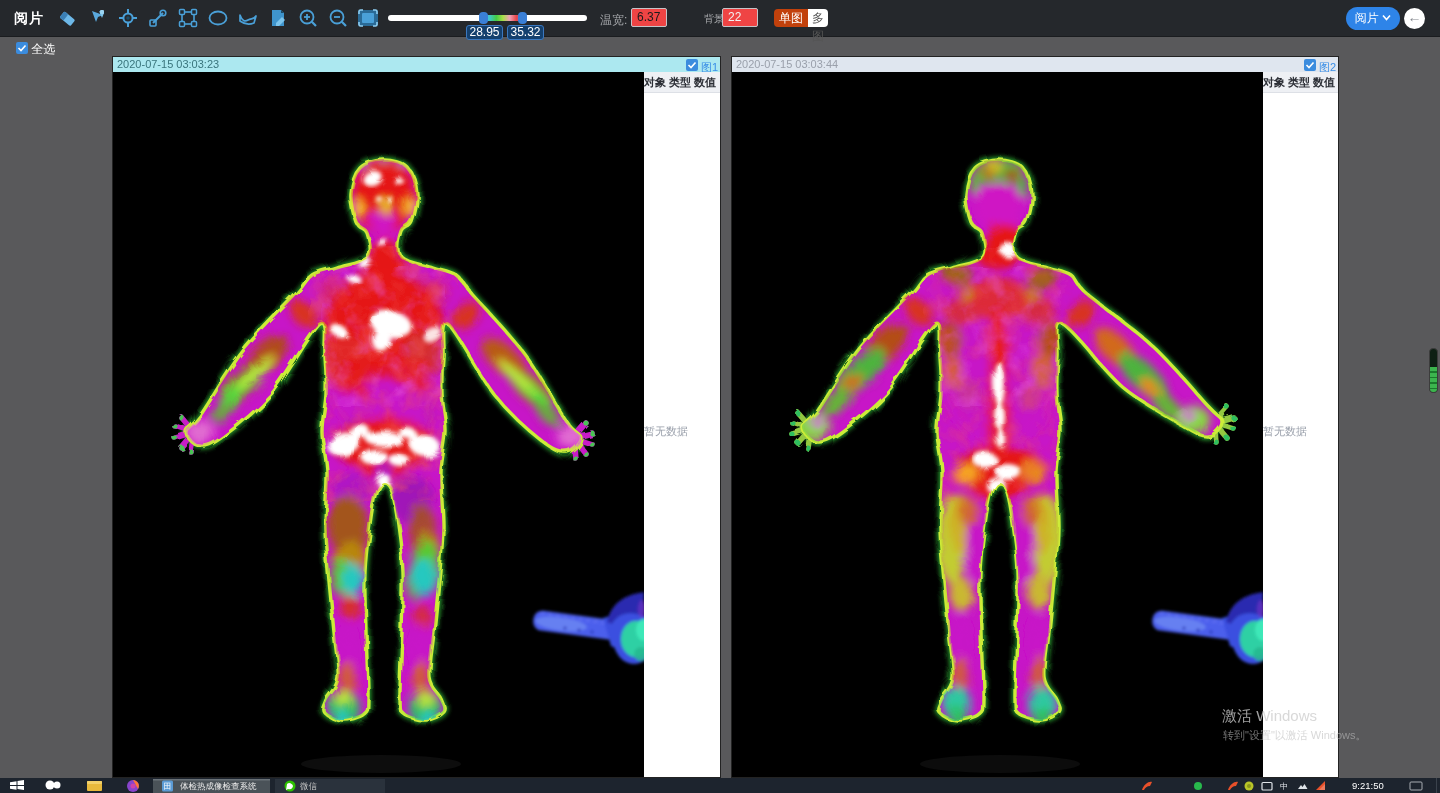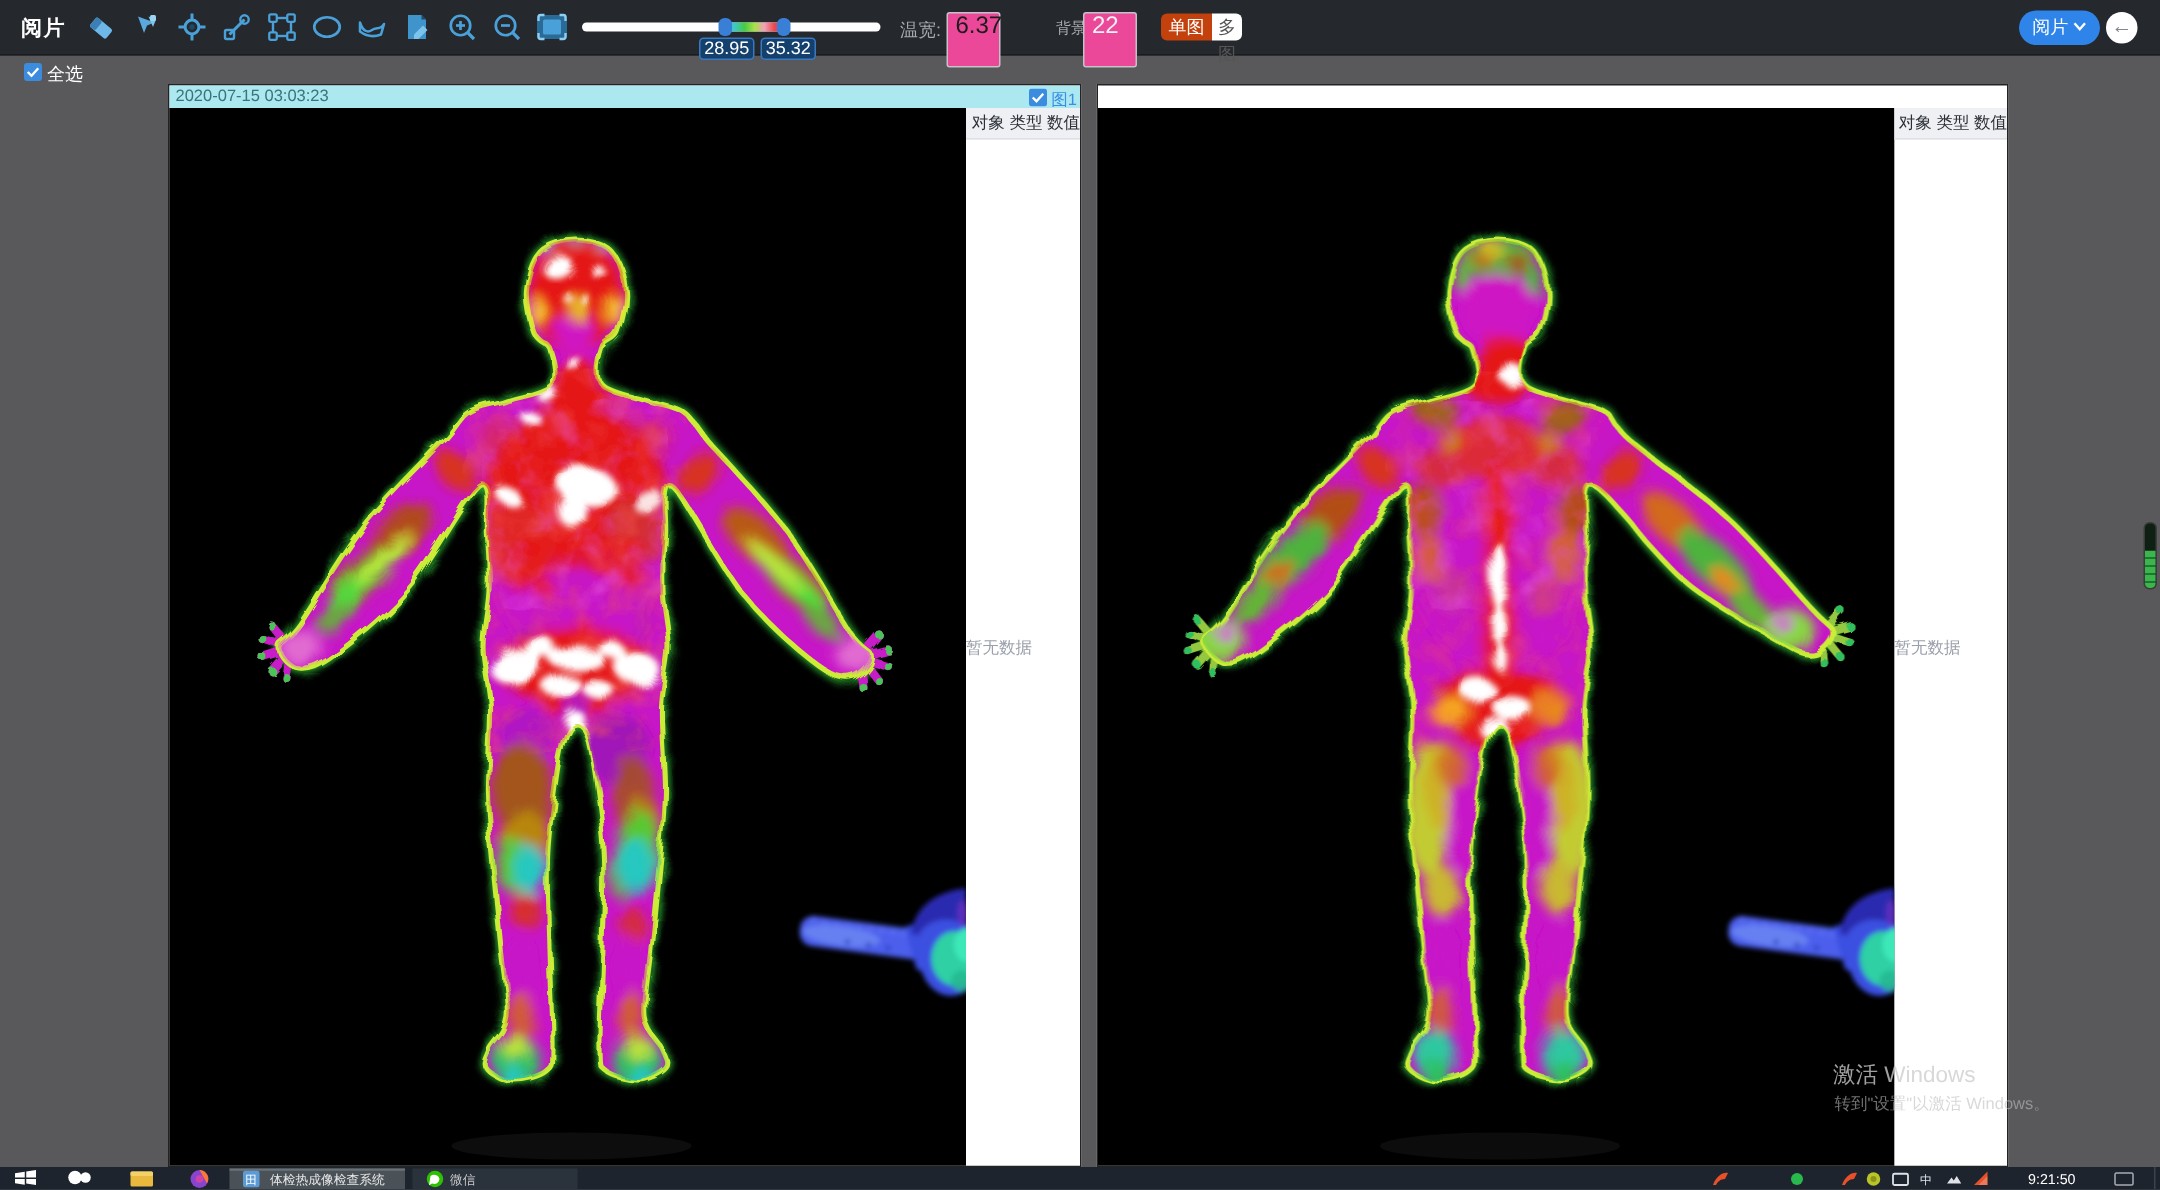--- a/index.html
+++ b/index.html
@@ -2,31 +2,31 @@
 <html><head><meta charset="utf-8"><style>
 *{margin:0;padding:0;box-sizing:border-box}
 html,body{width:1440px;height:793px;overflow:hidden;background:#59595b;font-family:"Liberation Sans",sans-serif}
 #toolbar{position:absolute;left:0;top:0;width:1440px;height:37px;background:#25282c;border-bottom:1px solid #1a1c1f}
 .tlabel{position:absolute;left:14px;top:10px;color:#fff;font-size:14px;font-weight:bold;letter-spacing:1px}
 #track{position:absolute;left:388px;top:15px;width:199px;height:6px;border-radius:3px;background:#fff}
 #range{position:absolute;left:95px;top:0;width:40px;height:6px;background:linear-gradient(90deg,#58b0e8,#3ec8c8,#44cc44,#a8e048,#f0a0b8,#e84848,#a050d0)}
 .handle{position:absolute;top:-3px;width:9px;height:12px;background:#3a7fd6;border-radius:4px}
 .vbox{position:absolute;top:25px;height:15px;background:#14406e;border:1px solid #3a78c0;border-radius:3px;color:#fff;font-size:12px;line-height:13px;text-align:center}
 .glabel{position:absolute;top:12px;color:#a8aaad;font-size:12px}
-.gbox{position:absolute;top:8px;height:37px;background:#ec4899;border:1px solid #c4c4c8;border-radius:2px;font-size:16px;line-height:17px;padding-left:5px}
+.gbox{position:absolute;top:8px;height:19px;background:#ef4444;border:1px solid #c4c4c8;border-radius:2px;font-size:12px;line-height:17px;padding-left:5px}
 .tgl{position:absolute;top:9px;height:18px;font-size:12px;line-height:18px;text-align:center}
 #pill{position:absolute;left:1346px;top:7px;width:54px;height:23px;border-radius:12px;background:#2e84e8;color:#fff;font-size:12px;line-height:23px;text-align:center}
 #backbtn{position:absolute;left:1404px;top:8px;width:21px;height:21px;border-radius:50%;background:#fff;color:#84878d;font-size:14px;line-height:19px;text-align:center}
 .cb{display:inline-block;vertical-align:middle}
 #selall{position:absolute;left:16px;top:41px;color:#fff;font-size:12px}
 .panel{position:absolute;top:56px;height:722px;background:#fff;border:1px solid #232323}
 .phead{height:15px;font-size:11px;line-height:15px;padding-left:4px;position:relative}
 .pbody{position:absolute;left:0;top:15px;bottom:0;display:flex}
 .side{flex:1;background:#fff;position:relative}
-.sidehead{height:21px;background:#eef0f4;border-bottom:1px solid #dde0e6;color:#2c2f36;font-size:11px;font-weight:normal;text-align:right;line-height:21px}
+.sidehead{height:21px;background:#eef0f4;border-bottom:1px solid #dde0e6;color:#2c2f36;font-size:11px;font-weight:bold;text-align:left;line-height:21px}
 .nodata{position:absolute;left:0;top:352px;width:100%;text-align:left;color:#9aa0ab;font-size:11px}
 .pcheck{position:absolute;right:2px;top:2px;font-size:11px}
 #wmark{position:absolute;left:1222px;top:707px;color:rgba(205,205,205,0.78);font-size:15px}
 #wmark2{position:absolute;left:1223px;top:728px;color:rgba(190,190,190,0.6);font-size:11px}
 #battery{position:absolute;left:1429px;top:348px;width:9px;height:45px;border-radius:4px;background:#0e2014;border:1px solid #3c3c3c;overflow:hidden}
 #taskbar{position:absolute;left:0;top:778px;width:1440px;height:15px;background:#1d242e}
 </style></head><body>
 <div id="toolbar">
 <div class="tlabel">阅片</div>
 
@@ -312,20 +312,25 @@
 <ellipse cx="268" cy="692" rx="80" ry="9" fill="#0d0d0d"></ellipse>
 </svg></div>
    <div class="side">
         <div class="sidehead">对象 类型 数值</div>
         <div class="nodata">暂无数据</div>
       </div>
  </div>
 </div>
 
 <div class="panel" style="left:731px;width:608px">
+ <div class="phead" style="background:#dfe6ef;color:#9aa0ab">2020-07-15 03:03:44
+   <span class="pcheck" style="color:#3a8ee6"><span class="cb"><svg width="12" height="12" viewBox="0 0 12 12">
+            <rect width="12" height="12" rx="2" fill="#3b8cde"></rect>
+            <path d="M2.5,6 L5,8.5 L9.5,3.5" stroke="#fff" stroke-width="1.6" fill="none"></path>
+          </svg></span> <span style="vertical-align:middle">图2</span></span></div>
  <div class="pbody" style="width:606px">
    <div style="width:531px;height:705px;background:#000"><svg width="531" height="705" viewBox="0 0 531 705">
 <rect width="531" height="705" fill="#000"></rect>
 <g filter="url(#disp)">
             <path d="M267.0,88.0C275.0,88.0 285.5,90.3 291.0,96.0C296.5,101.7 299.3,113.0 300.0,122.0C300.7,131.0 297.5,143.7 295.0,150.0C292.5,156.3 286.8,154.3 285.0,160.0C283.2,165.7 279.0,178.2 284.0,184.0C289.0,189.8 305.8,191.8 315.0,195.0C324.2,198.2 332.3,198.5 339.0,203.0C345.7,207.5 341.4,210.2 355.0,222.0C368.6,233.8 400.3,255.3 420.5,274.0C440.7,292.7 464.4,321.3 476.0,334.0C487.6,346.7 490.0,345.0 490.0,350.0C490.0,355.0 482.3,363.3 476.0,364.0C469.7,364.7 466.2,362.2 452.0,354.0C437.8,345.8 410.7,332.0 390.5,315.0C370.3,298.0 341.8,257.0 331.0,252.0C320.2,247.0 327.0,273.3 326.0,285.0C325.0,296.7 324.5,309.5 325.0,322.0C325.5,334.5 329.2,347.0 329.0,360.0C328.8,373.0 324.5,384.2 324.0,400.0C323.5,415.8 326.2,438.7 326.0,455.0C325.8,471.3 324.5,480.5 323.0,498.0C321.5,515.5 318.7,542.0 317.0,560.0C315.3,578.0 311.7,594.7 313.0,606.0C314.3,617.3 322.7,622.3 325.0,628.0C327.3,633.7 329.7,636.7 327.0,640.0C324.3,643.3 315.7,647.7 309.0,648.0C302.3,648.3 291.3,645.7 287.0,642.0C282.7,638.3 283.3,639.7 283.0,626.0C282.7,612.3 284.5,581.0 285.0,560.0C285.5,539.0 286.7,518.0 286.0,500.0C285.3,482.0 282.8,465.3 281.0,452.0C279.2,438.7 277.3,427.0 275.0,420.0C272.7,413.0 269.7,410.0 267.0,410.0C264.3,410.0 261.3,413.0 259.0,420.0C256.7,427.0 254.8,438.7 253.0,452.0C251.2,465.3 248.7,482.0 248.0,500.0C247.3,518.0 248.5,539.0 249.0,560.0C249.5,581.0 251.3,612.3 251.0,626.0C250.7,639.7 251.3,638.3 247.0,642.0C242.7,645.7 231.7,648.3 225.0,648.0C218.3,647.7 209.7,643.3 207.0,640.0C204.3,636.7 206.7,633.7 209.0,628.0C211.3,622.3 219.7,617.3 221.0,606.0C222.3,594.7 218.7,578.0 217.0,560.0C215.3,542.0 212.5,515.5 211.0,498.0C209.5,480.5 208.2,471.3 208.0,455.0C207.8,438.7 210.5,415.8 210.0,400.0C209.5,384.2 205.2,373.0 205.0,360.0C204.8,347.0 208.5,334.5 209.0,322.0C209.5,309.5 209.0,296.7 208.0,285.0C207.0,273.3 211.5,246.5 203.0,252.0C194.5,257.5 172.7,300.0 157.0,318.0C141.3,336.0 121.0,351.3 109.0,360.0C97.0,368.7 91.3,370.7 85.0,370.0C78.7,369.3 71.0,361.0 71.0,356.0C71.0,351.0 75.7,353.2 85.0,340.0C94.3,326.8 111.3,296.7 127.0,277.0C142.7,257.3 167.7,234.3 179.0,222.0C190.3,209.7 188.3,207.5 195.0,203.0C201.7,198.5 209.8,198.2 219.0,195.0C228.2,191.8 245.0,189.8 250.0,184.0C255.0,178.2 250.8,165.7 249.0,160.0C247.2,154.3 241.5,156.3 239.0,150.0C236.5,143.7 233.3,131.0 234.0,122.0C234.7,113.0 237.5,101.7 243.0,96.0C248.5,90.3 259.0,88.0 267.0,88.0Z" fill="none" stroke="#35c93c" stroke-width="6" filter="url(#b3)" opacity="0.85"></path>
             <line x1="79" y1="356" x2="66" y2="341" stroke="#93c840" stroke-width="5.5" stroke-linecap="round"></line>
             <circle cx="66" cy="341" r="2.6" fill="#2fbf5f"></circle>
             <line x1="79" y1="356" x2="60" y2="350" stroke="#93c840" stroke-width="5.5" stroke-linecap="round"></line>
             <circle cx="60" cy="350" r="2.6" fill="#2fbf5f"></circle>
             <line x1="79" y1="356" x2="60" y2="362" stroke="#93c840" stroke-width="5.5" stroke-linecap="round"></line>

